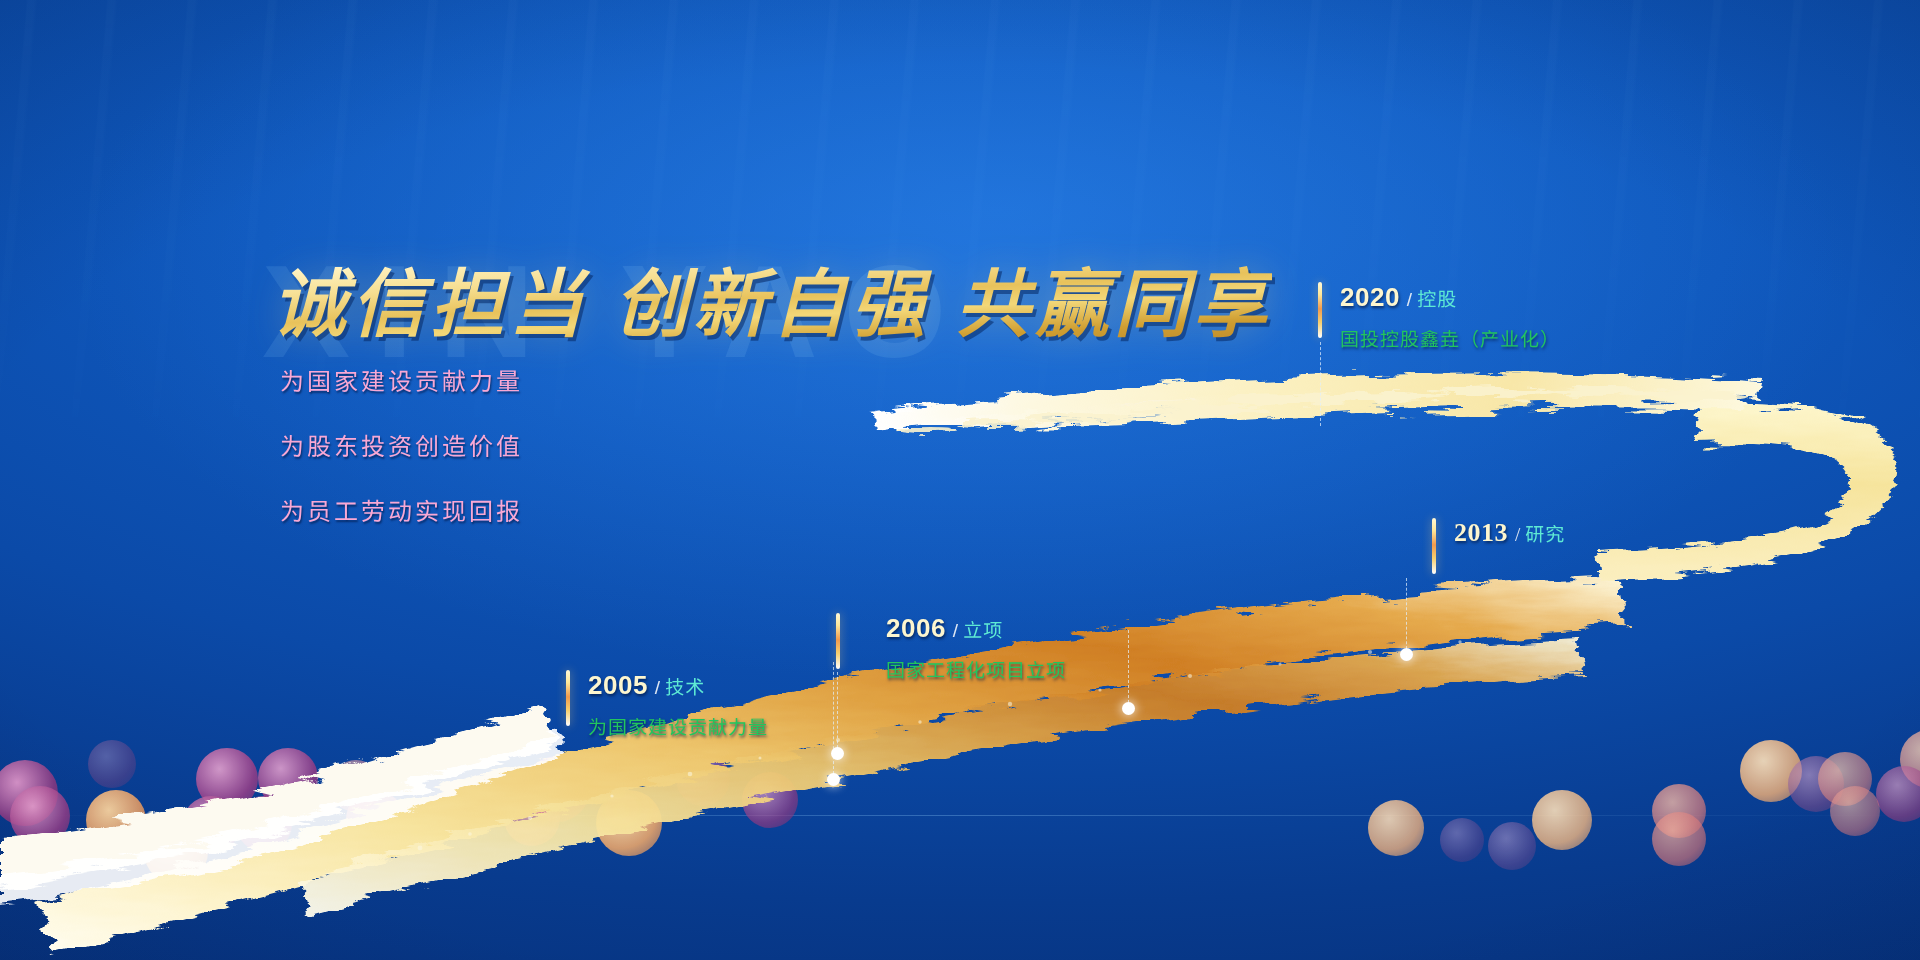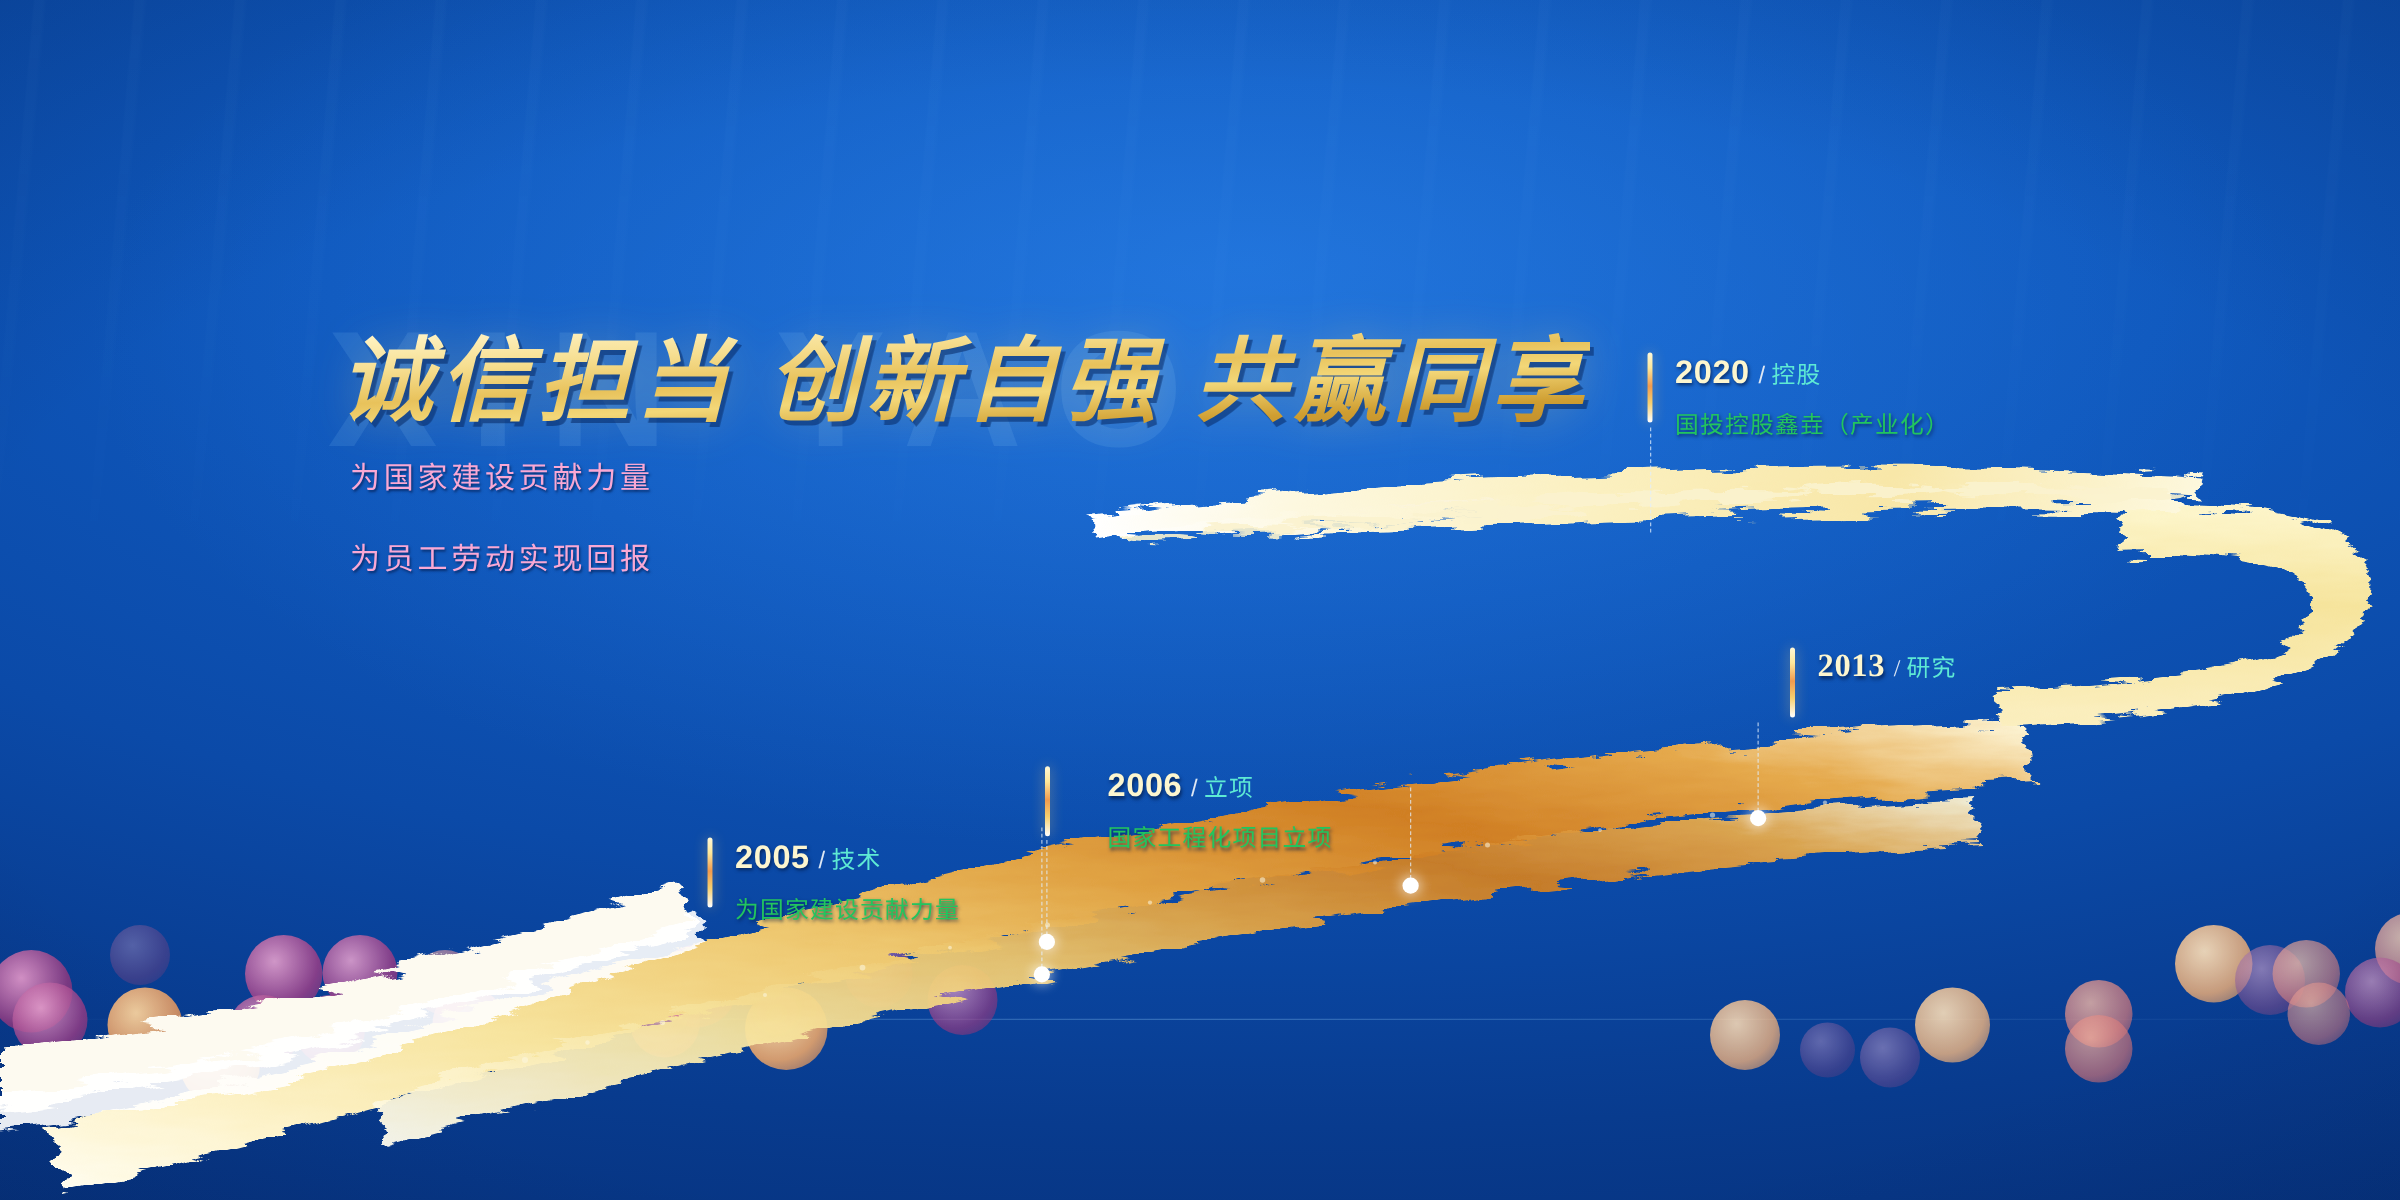--- a/index.html
+++ b/index.html
@@ -263,20 +263,21 @@
   </svg>
 
   <div class="watermark">XIN YAO</div>
 
   <div class="headline">
     <span>诚信担当</span><span class="gap"></span><span>创新自强</span><span class="gap"></span><span>共赢同享</span>
   </div>
 
   <div class="slogans">
     <div class="slogan">为国家建设贡献力量</div>
+    <div class="slogan">为股东投资创造价值</div>
     <div class="slogan">为员工劳动实现回报</div>
   </div>
 
   <div class="marker" style="left:566px;top:670px;">
     <div class="bar"></div>
     <div class="body">
       <div>
         <span class="yr">2005</span><span class="sep">/</span><span class="kw">技术</span>
       </div>
       <div class="desc">为国家建设贡献力量</div>

